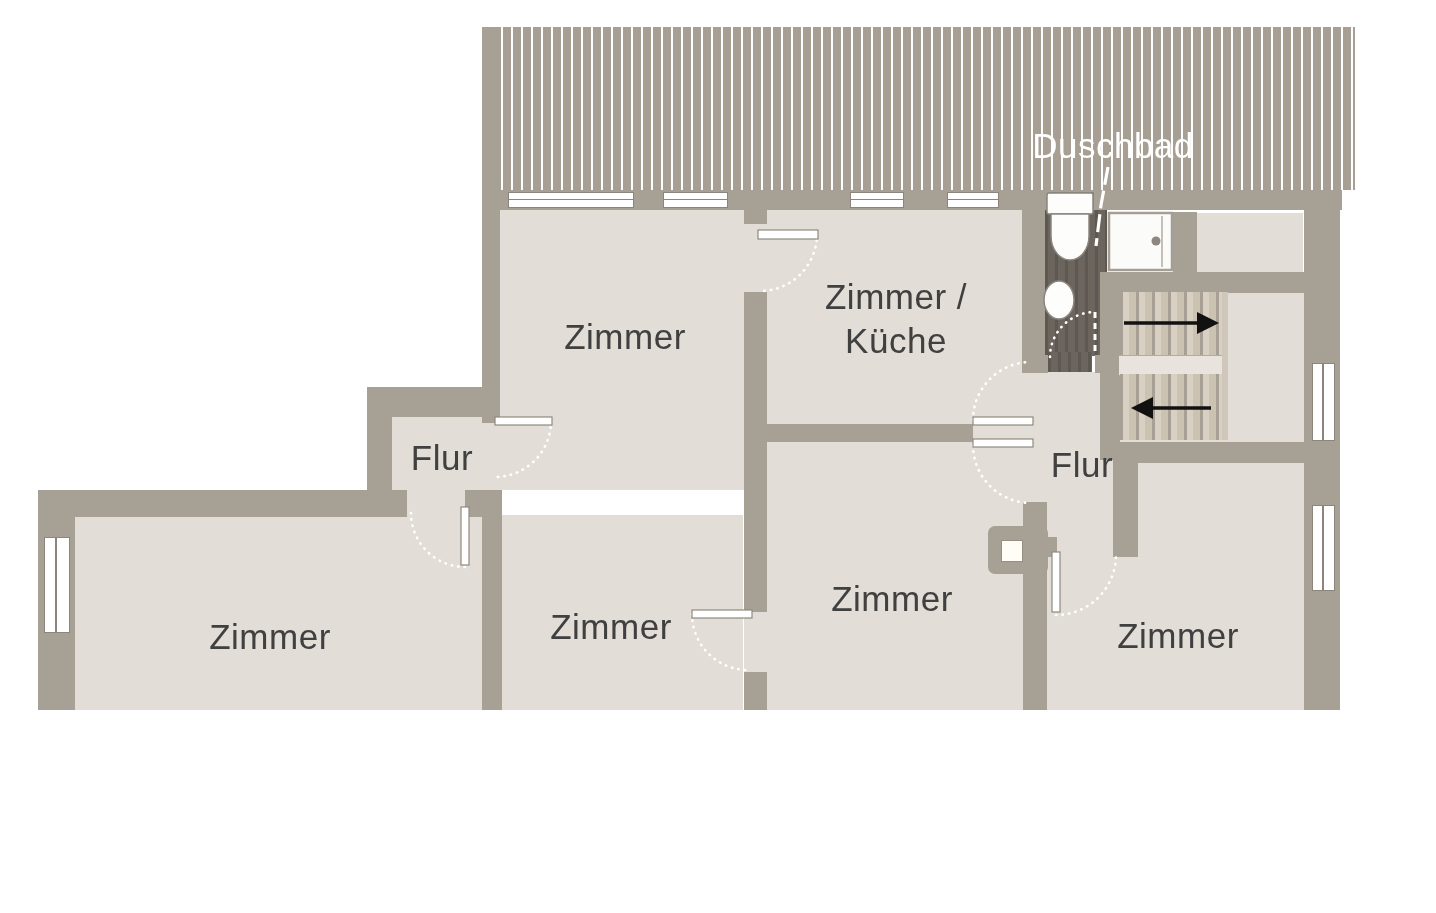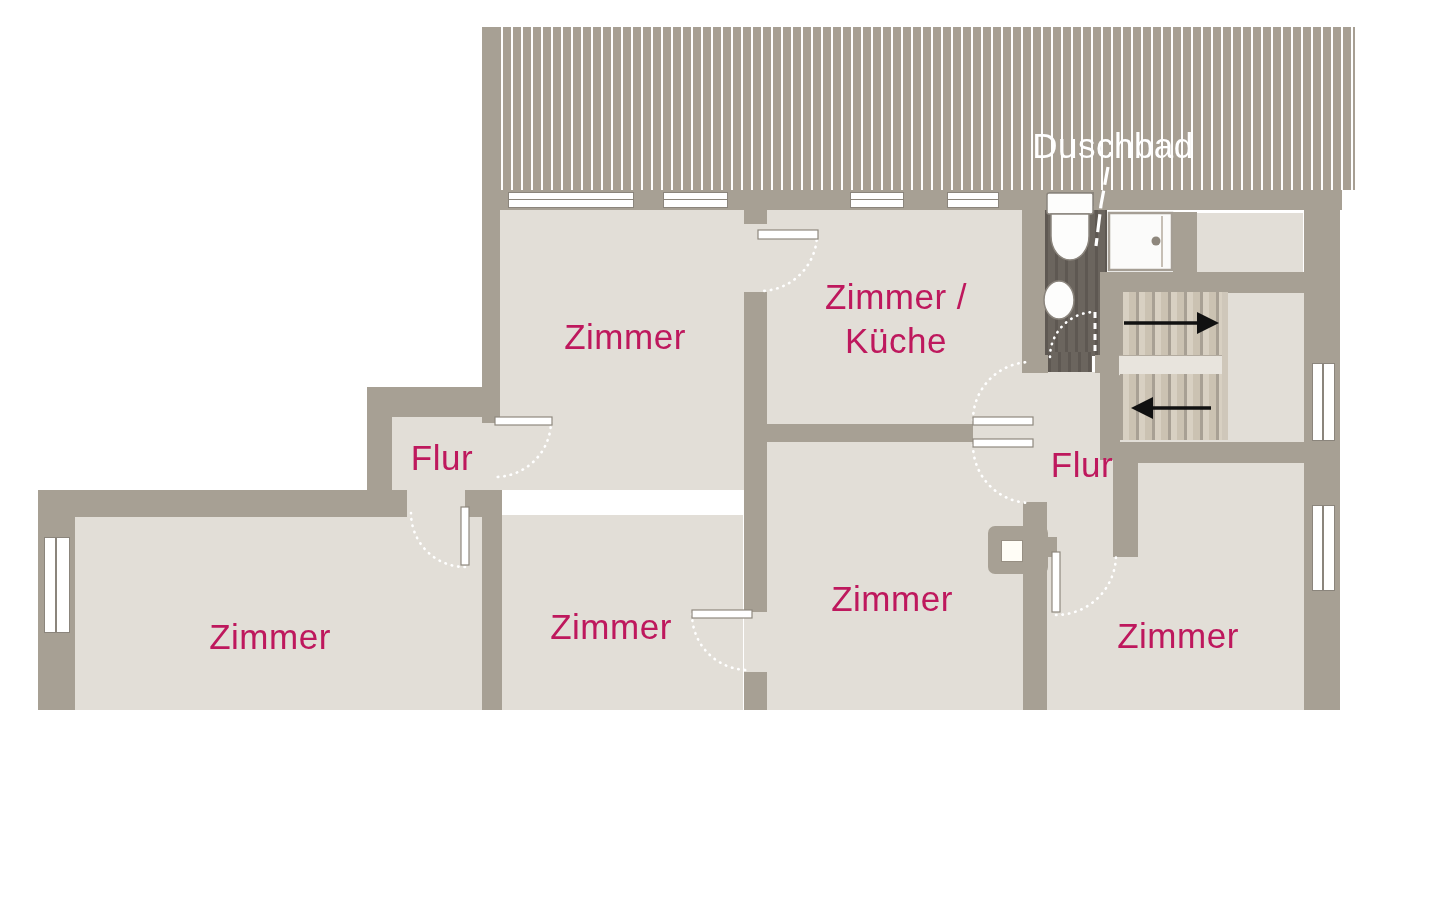--- a/index.html
+++ b/index.html
@@ -13,21 +13,21 @@
   .roof{position:absolute;background:repeating-linear-gradient(90deg,#a79f93 0 8px,#ffffff 8px 10px);}
   .roof.bottom{background:repeating-linear-gradient(90deg,#a79f93 0 9px,#ffffff 9px 11px);}
   .bathfloor{position:absolute;background:repeating-linear-gradient(90deg,#5e5852 0 3px,#6b655e 3px 10px);}
   .treads{position:absolute;background:repeating-linear-gradient(90deg,#a8a094 0 3px,#d8d0c2 3px 9px,#cbc2b2 9px 16px);}
   .landing{position:absolute;background:#e8e4dd;border-top:1px solid #b3ab9f;border-bottom:1px solid #b3ab9f;}
   .window{position:absolute;background:#ffffff;border:1px solid #8b857c;box-sizing:border-box;}
   .window.h{background:linear-gradient(to bottom,#fff 0 42%,#8b857c 42% 52%,#fff 52% 100%);}
   .window.v{background:linear-gradient(to right,#fff 0 42%,#8b857c 42% 52%,#fff 52% 100%);}
   .label{
     position:absolute;transform:translate(-50%,-50%);
-    color:#be185d;font-size:35px;line-height:44px;white-space:nowrap;text-align:center;
+    color:#404040;font-size:35px;line-height:44px;white-space:nowrap;text-align:center;
     font-weight:400;letter-spacing:0.5px;
   }
   .label.white{color:#ffffff;}
   .chimney{position:absolute;background:#a7a094;border-radius:7px;}
   .chimney-core{position:absolute;background:#fffdf6;border:1px solid #978f83;box-sizing:border-box;}
   svg{position:absolute;left:0;top:0;}
 </style>
 </head>
 <body>
 

